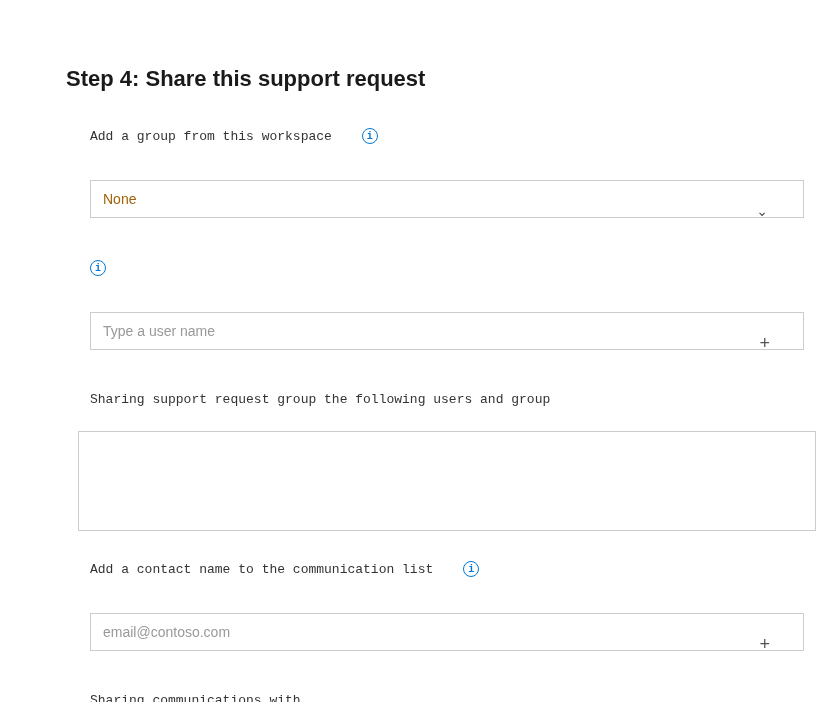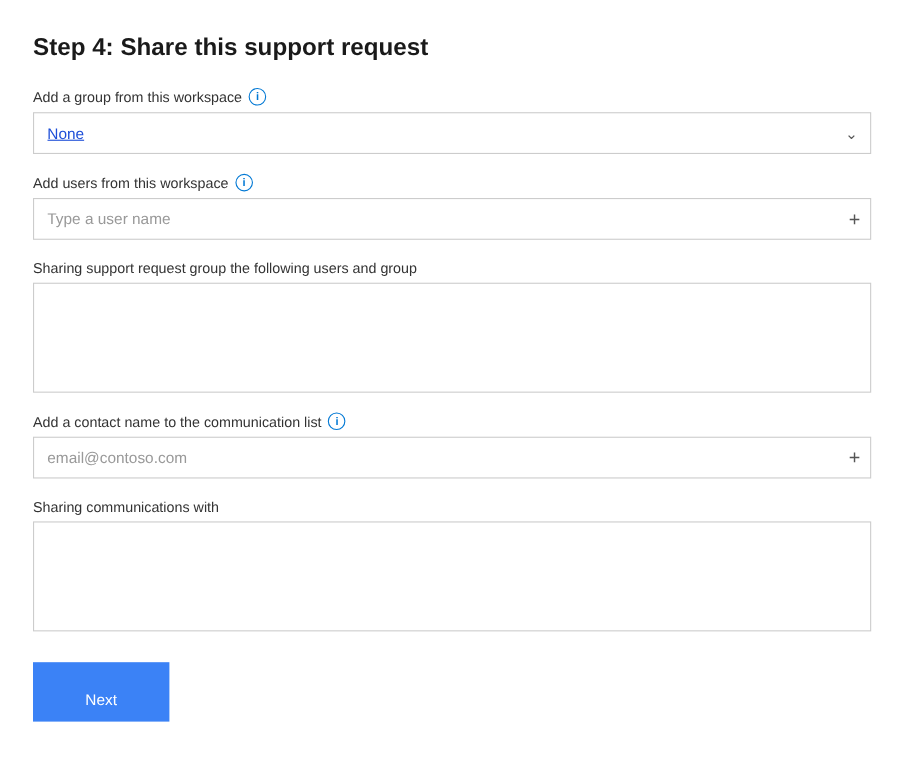--- a/index.html
+++ b/index.html
@@ -1,17 +1,17 @@
 <!DOCTYPE html>
 <html><head>
   <meta charset="utf-8">
   <style>
     * {
       box-sizing: border-box;
-      margin: 0;
+      margin: 12px;
       padding: 0;
     }
 
     body {
       font-family: 'Segoe UI', Tahoma, Geneva, Verdana, sans-serif;
       background: #ffffff;
       color: #333333;
       width: 822px;
       min-height: 702px;
       padding: 30px 30px 30px 30px;
@@ -24,20 +24,21 @@
       margin-bottom: 24px;
     }
 
     .section-label {
       font-size: 13px;
       color: #333;
       margin-bottom: 6px;
       display: flex;
       align-items: center;
       gap: 6px;
+      font-family: Liberation Mono, monospace;
     }
 
     .info-icon {
       display: inline-flex;
       align-items: center;
       justify-content: center;
       width: 16px;
       height: 16px;
       border-radius: 50%;
       border: 1.5px solid #0078d4;
@@ -52,26 +53,25 @@
       position: relative;
       margin-bottom: 18px;
     }
 
     .dropdown-select {
       width: 100%;
       padding: 8px 12px;
       border: 1px solid #ccc;
       background: #fff;
       font-size: 14px;
-      color: #1d4ed8;
+      color: #a16207;
       appearance: none;
       -webkit-appearance: none;
       cursor: pointer;
       height: 38px;
-      text-decoration: underline;
     }
 
     .dropdown-arrow {
       position: absolute;
       right: 12px;
       top: 50%;
       transform: translateY(-50%);
       pointer-events: none;
       color: #555;
       font-size: 14px;
@@ -165,21 +165,20 @@
     <span class="info-icon">i</span>
   </div>
   <div class="dropdown-wrapper">
     <select class="dropdown-select"><option value="None">None</option></select>
     <span class="dropdown-arrow">⌄</span>
   </div>
 </div>
 
 <div class="section">
   <div class="section-label">
-    <span>Add users from this workspace</span>
     <span class="info-icon">i</span>
   </div>
   <div class="input-wrapper">
     <input type="text" class="text-input" placeholder="Type a user name" style="">
     <span class="add-icon">+</span>
   </div>
 </div>
 
 <div class="section">
   <div class="section-label">

